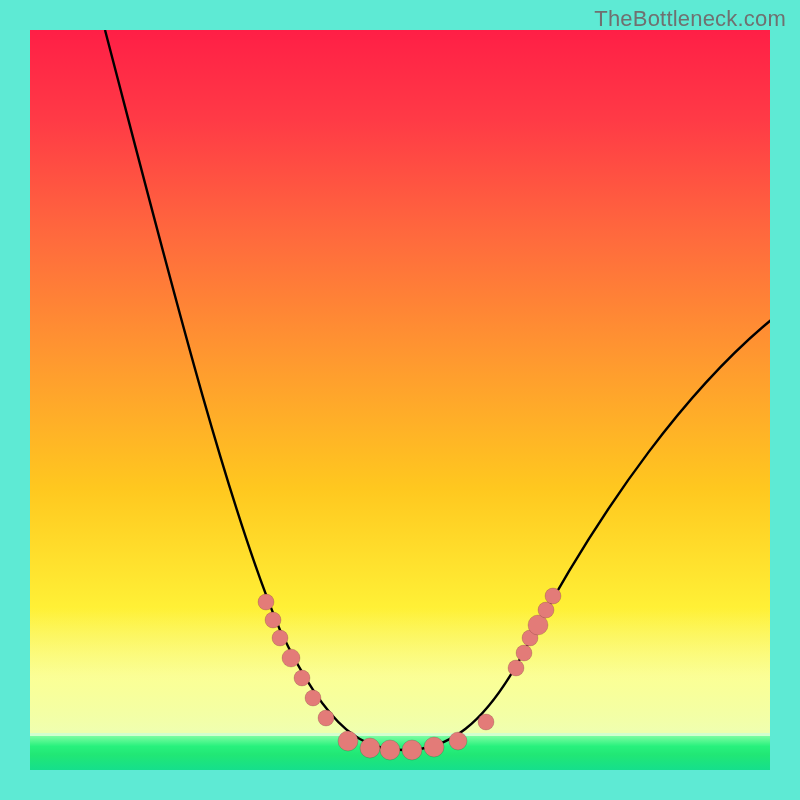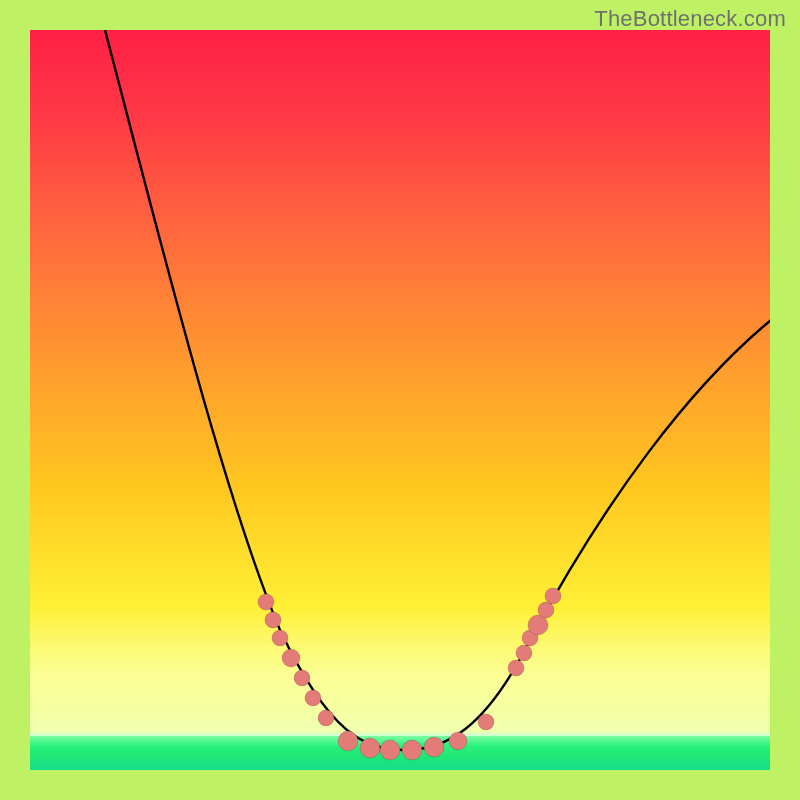--- a/index.html
+++ b/index.html
@@ -8,21 +8,21 @@
     width: 800px;
     height: 800px;
     background: #000;
     overflow: hidden;
     font-family: Arial, Helvetica, sans-serif;
   }
   .stage {
     position: relative;
     width: 800px;
     height: 800px;
-    background: #bef264;
+    background: #5eead4;
   }
   .watermark {
     position: absolute;
     top: 6px;
     right: 14px;
     color: #707070;
     font-size: 22px;
     letter-spacing: 0.2px;
     font-weight: 500;
     z-index: 60;

